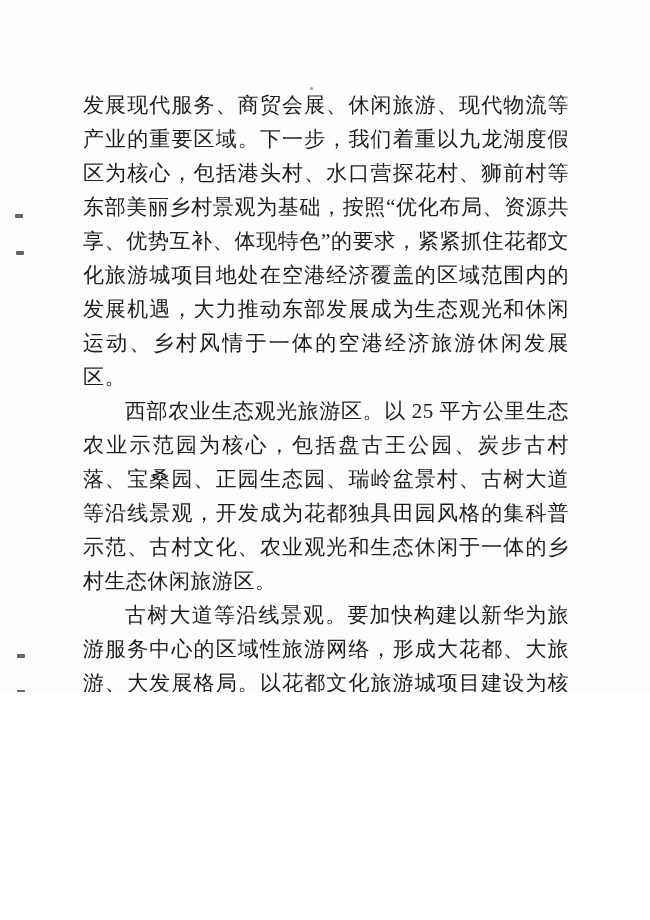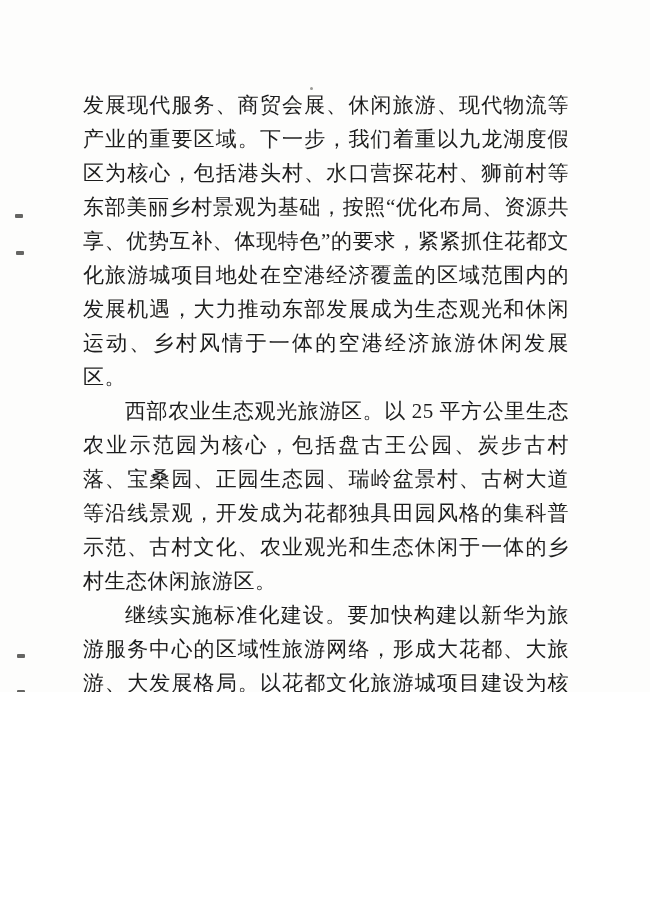--- a/index.html
+++ b/index.html
@@ -78,19 +78,19 @@
   <span class="scan-mark m3"></span>
   <span class="scan-mark m4"></span>
   <span class="speck"></span>
 
   <div class="content">
 
     <p class="para"><span>发展现代服务、商贸会展、休闲旅游、现代物流等产业的重要区域。下一步，我们着重以九龙湖度假区为核心，包括港头村、水口营探花村、狮前村等东部美丽乡村景观为基础，按照“优化布局、资源共享、优势互补、体现特色”的要求，紧紧抓住花都文化旅游城项目地处在空港经济覆盖的区域范围内的发展机遇，大力推动东部发展成为生态观光和休闲运动、乡村风情于一体的空港经济旅游休闲发展区。</span></p>
 
     <p class="para indent"><span class="lead">西部农业生态观光旅游区。</span><span>以 25 平方公里生态农业示范园为核心，包括盘古王公园、炭步古村落、宝桑园、正园生态园、瑞岭盆景村、古树大道等沿线景观，开发成为花都独具田园风格的集科普示范、古村文化、农业观光和生态休闲于一体的乡村生态休闲旅游区。</span></p>
 
-    <p class="para indent"><span class="lead">继续实施标准化建设。</span><span>要加快构建以新华为旅游服务中心的区域性旅游网络，形成大花都、大旅游、大发展格局。以花都文化旅游城项目建设为核心，整合资源，以大项目辐射带动我区各街（镇）旅游产业发展。不断完善配套服务设施，改善旅游环境，以进一步做大做强珠宝小镇为依托，大力推动洪秀全故居、资政大夫祠等传统老牌景区配套设施全面升级改造，加快推进石头记矿物园创建国家 5A 级旅游景区工作的进展力度；尽快启动“旅游推广服务中心”组建工作，努力提升对外服务旅游宣传和文化交流水平；继续实施标准化建设，着力提升酒店的接待能力和旅行社服务质量水平。</span></p>
+    <p class="para indent"><span class="lead">古树大道等沿线景观。</span><span>要加快构建以新华为旅游服务中心的区域性旅游网络，形成大花都、大旅游、大发展格局。以花都文化旅游城项目建设为核心，整合资源，以大项目辐射带动我区各街（镇）旅游产业发展。不断完善配套服务设施，改善旅游环境，以进一步做大做强珠宝小镇为依托，大力推动洪秀全故居、资政大夫祠等传统老牌景区配套设施全面升级改造，加快推进石头记矿物园创建国家 5A 级旅游景区工作的进展力度；尽快启动“旅游推广服务中心”组建工作，努力提升对外服务旅游宣传和文化交流水平；继续实施标准化建设，着力提升酒店的接待能力和旅行社服务质量水平。</span></p>
 
   </div>
 
   <div class="page-number">— 5 —</div>
 
 </div>
 
 </body></html>

